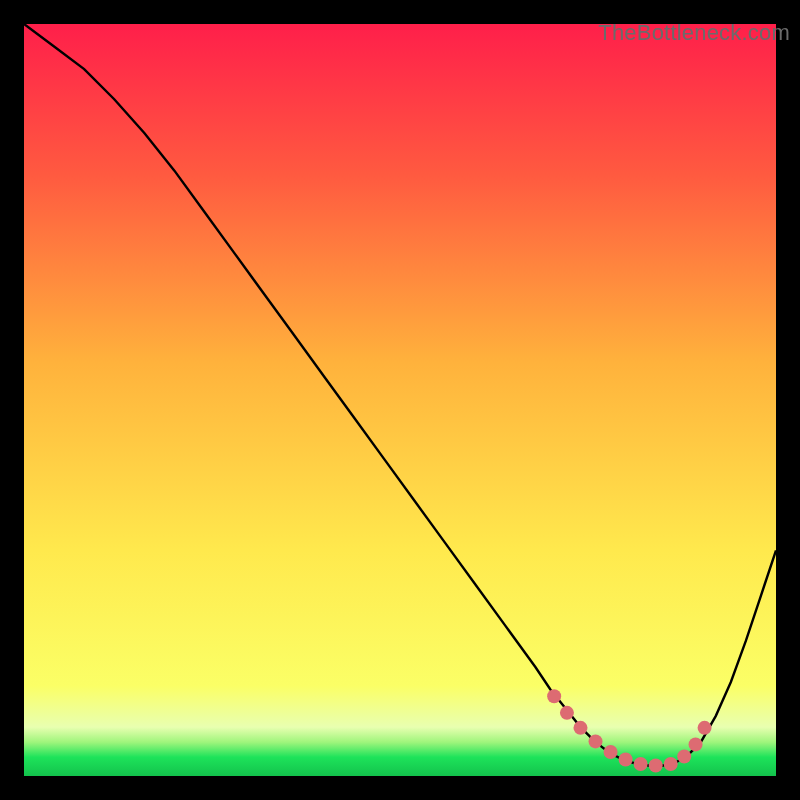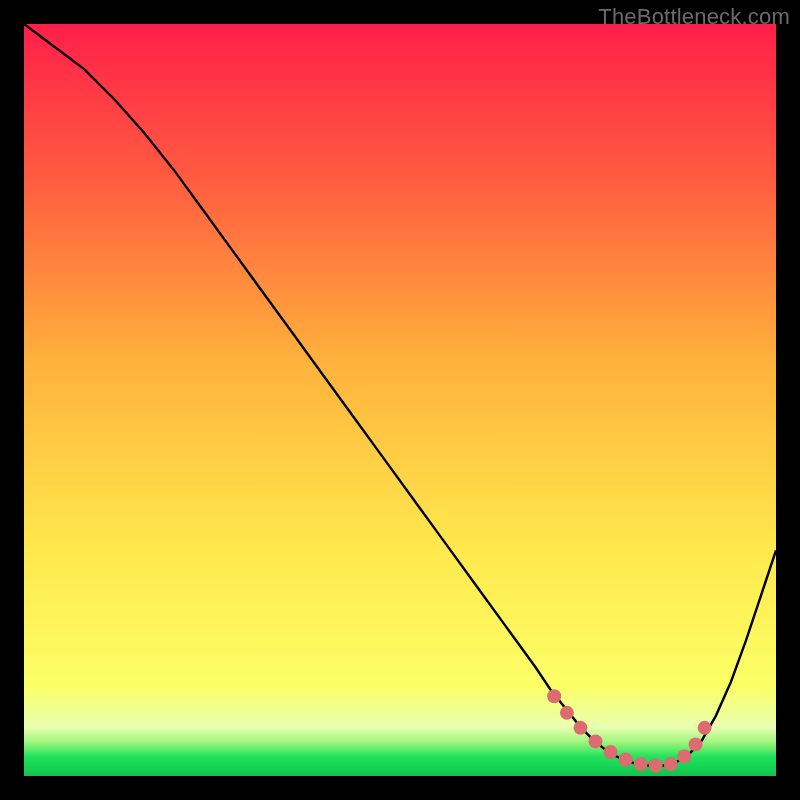--- a/index.html
+++ b/index.html
@@ -22,21 +22,21 @@
   .plot {
     position: absolute;
     left: 0;
     top: 0;
     width: 752px;
     height: 752px;
   }
   .watermark {
     position: absolute;
     right: 10px;
-    top: 4px;
+    top: 20px;
     font-size: 22px;
     font-weight: 500;
     color: #6b6b6b;
     letter-spacing: 0.2px;
   }
   svg { display: block; }
 </style>
 </head>
 <body>
 

